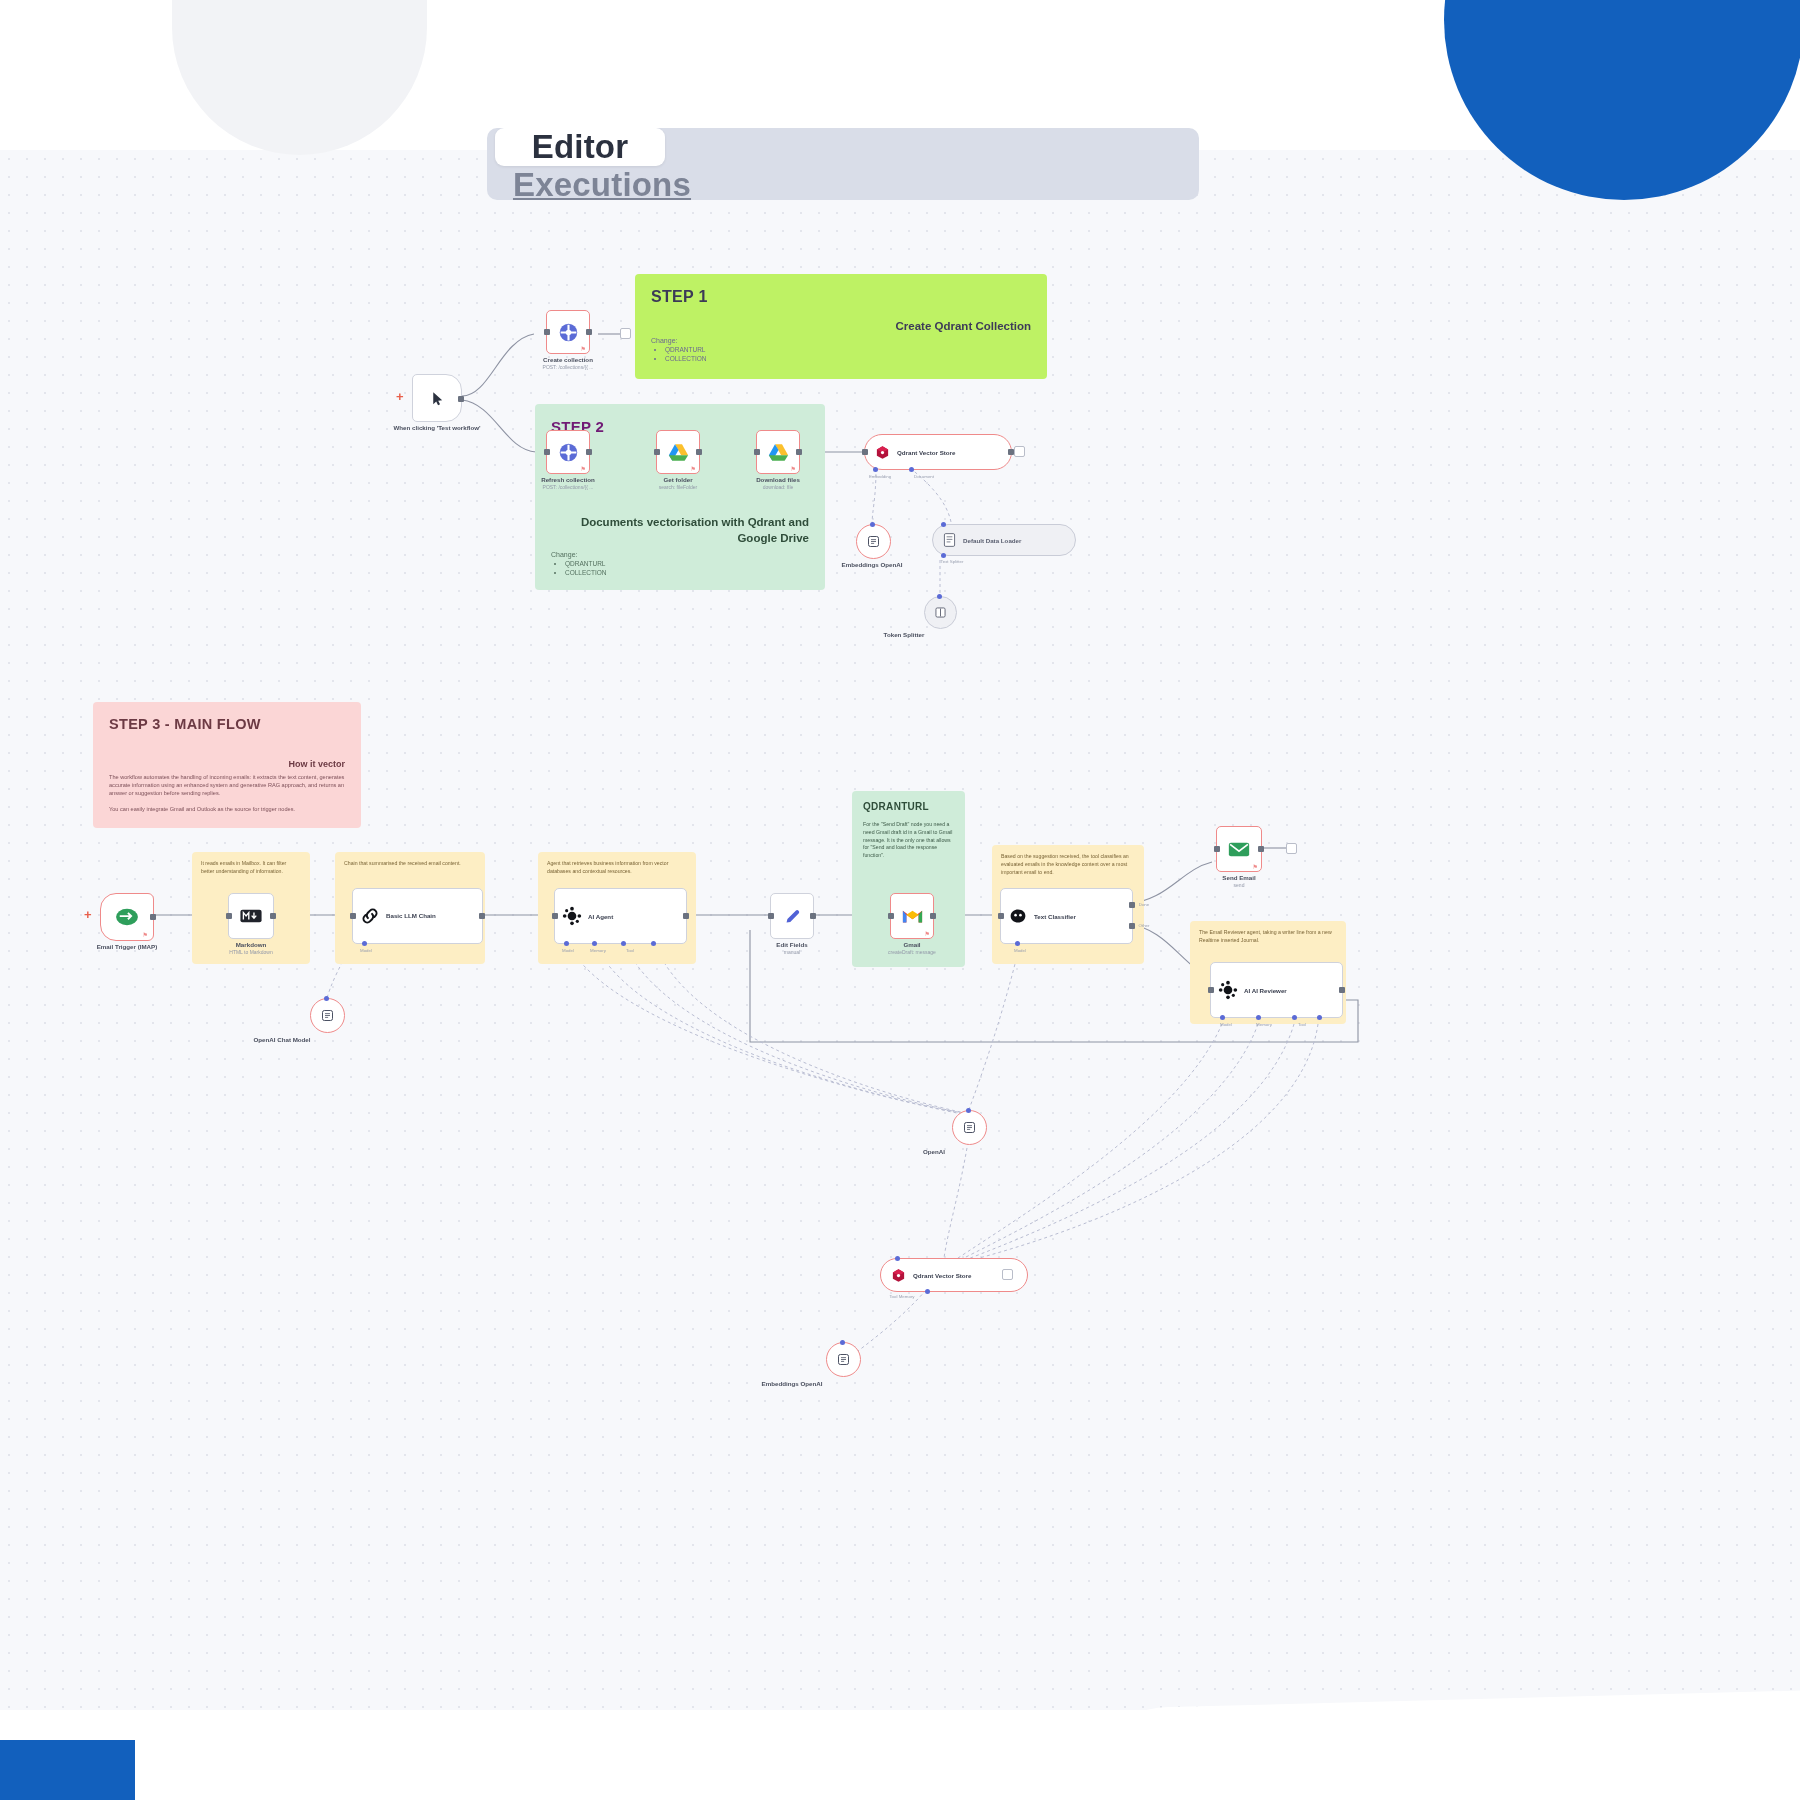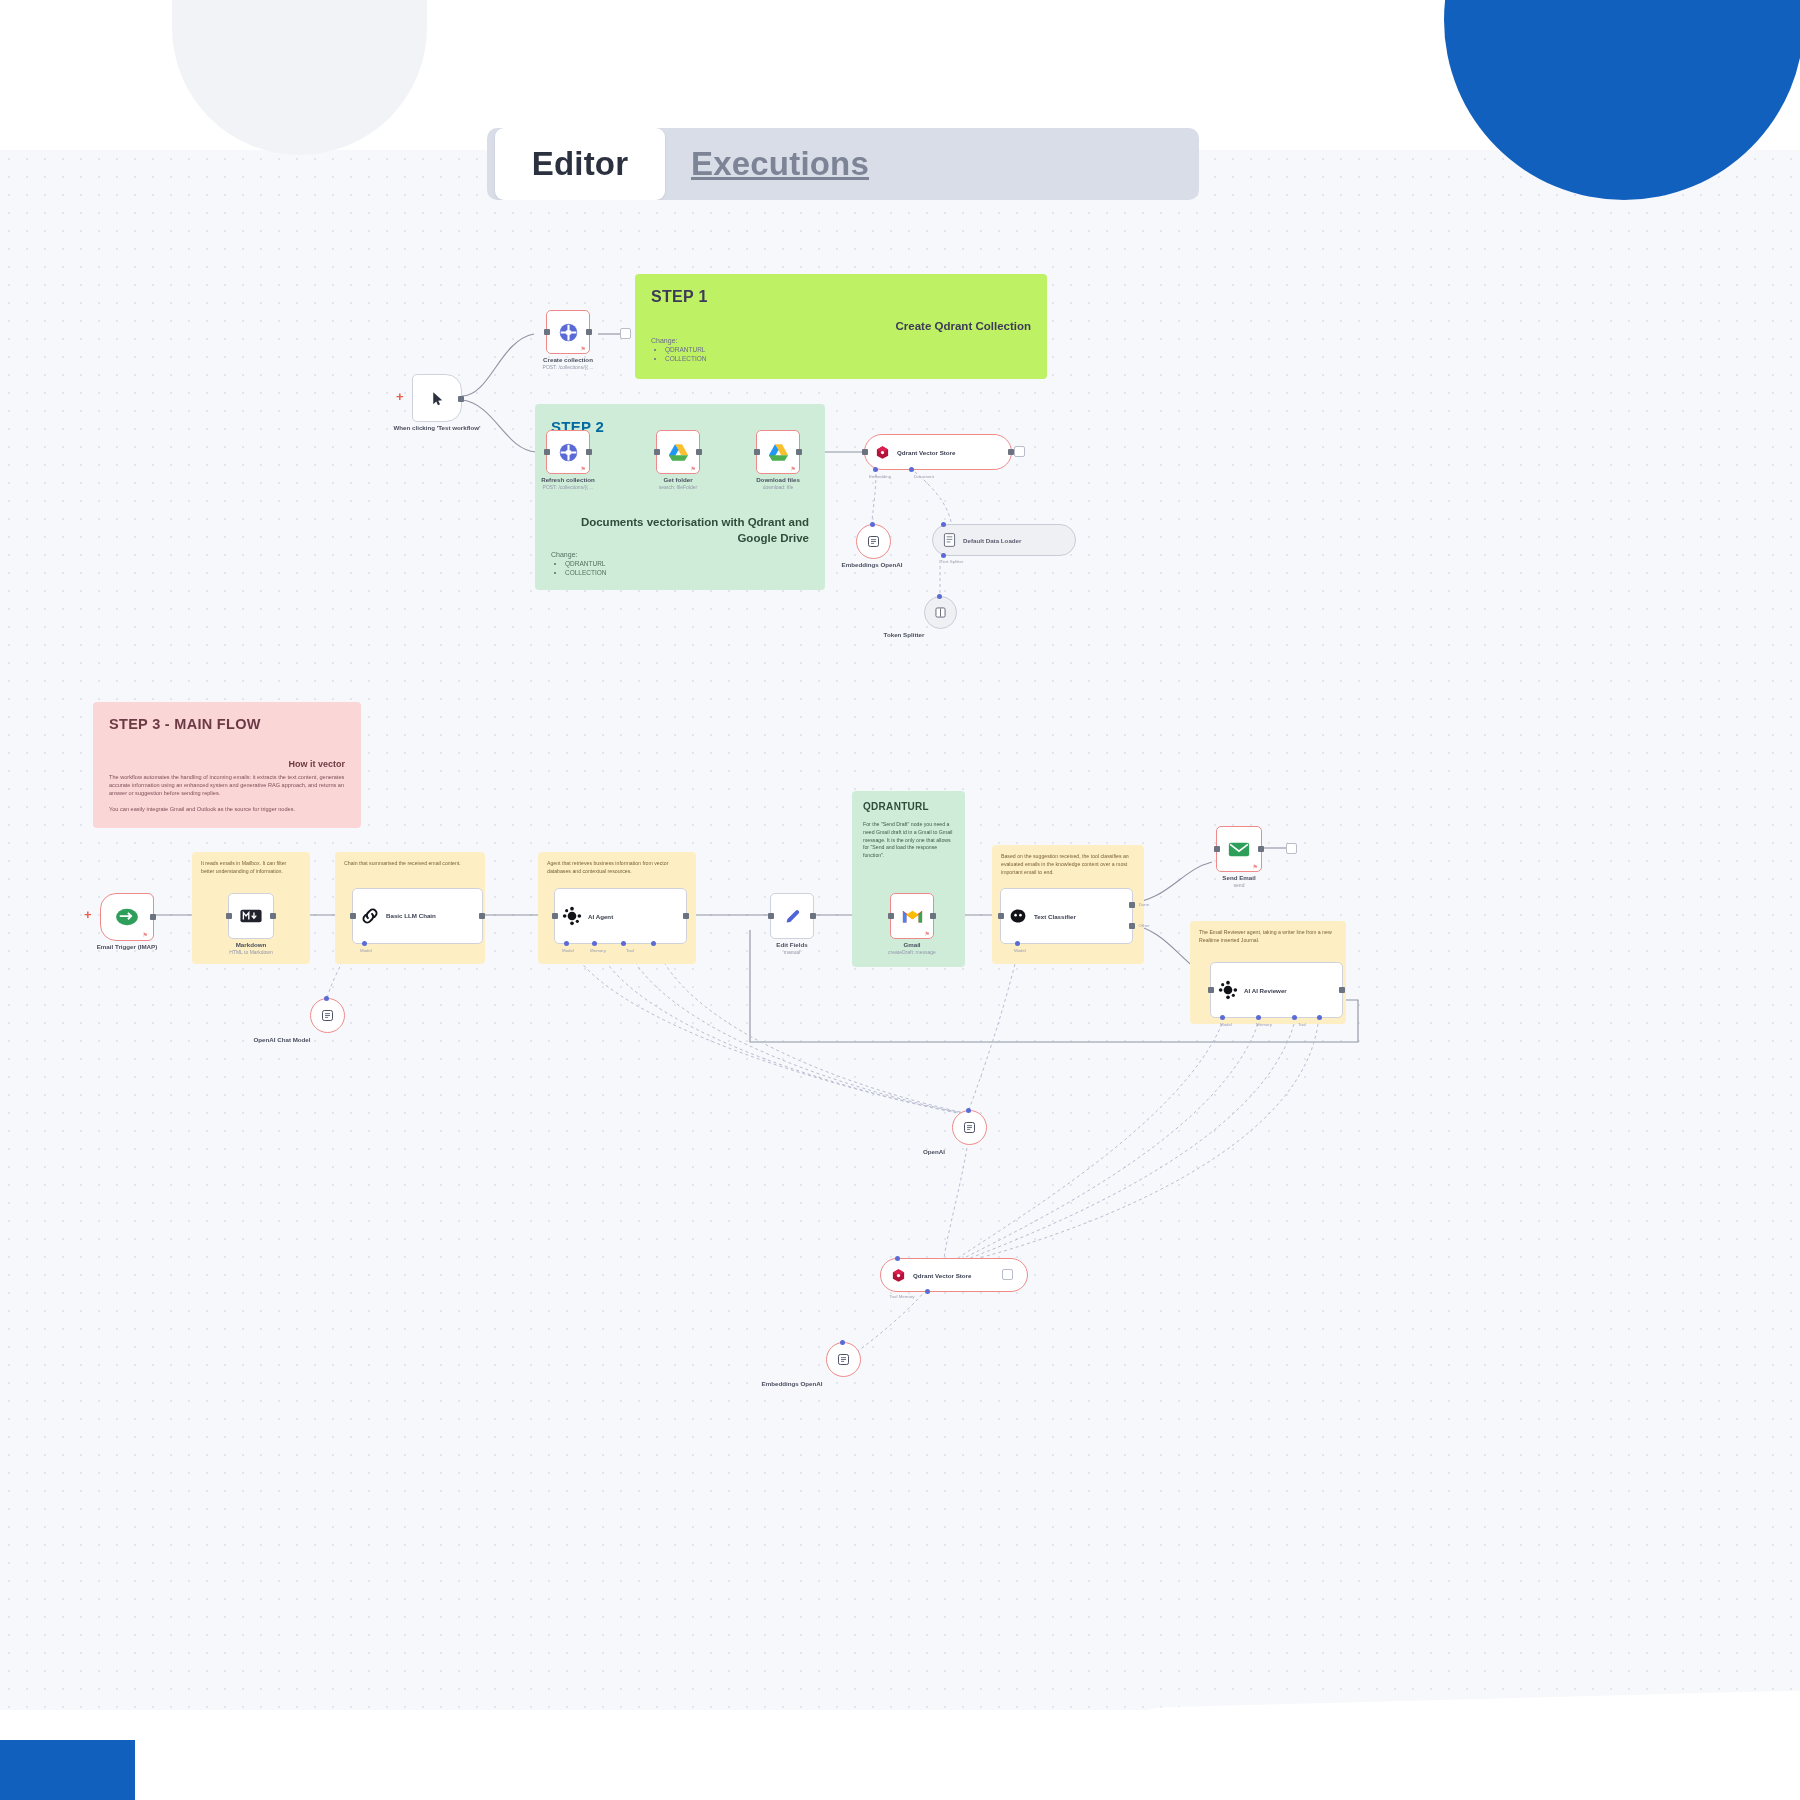--- a/index.html
+++ b/index.html
@@ -32,20 +32,21 @@
     position:absolute;left:1060px;top:1700px;width:760px;height:110px;
     background:#ffffff;border-radius:300px 0 0 0;transform:rotate(-1.5deg);
   }
   #deco-bottom-white{position:absolute;left:0;top:1710px;width:1800px;height:90px;background:#ffffff;}
 
   
   #tabbar{
     position:absolute;left:487px;top:128px;width:712px;height:72px;
     background:#d9dde8;border-radius:10px;display:flex;align-items:flex-start;
     overflow:hidden;
+    flex-direction:column;
   }
   .tab{
     height:72px;display:flex;align-items:center;justify-content:center;
     font-size:33px;font-weight:600;color:#7d8496;letter-spacing:.2px;
   }
   .tab.active{background:#ffffff;color:#2b313f;border-radius:9px;box-shadow:0 1px 3px rgba(0,0,0,.08);}
   #tab-editor{width:170px;margin-left:8px;}
   #tab-executions{width:230px;text-decoration:underline;}
   #tab-evaluations{width:230px;}
 
@@ -60,21 +61,21 @@
   .sticky ul{margin:2px 0 0 14px;padding:0;}
   .sticky li{margin-bottom:2px;}
 
   #sticky-step1{left:635px;top:274px;width:412px;height:105px;background:#bef264;}
   #sticky-step1 .s-title{font-size:16px;color:#3c3a57;}
   #sticky-step1 .s-sub{font-size:11.5px;color:#3d3b58;margin-bottom:5px;}
   #sticky-step1 .s-meta{font-size:7px;color:#6b6990;margin:0 0 2px 0;}
   #sticky-step1 li{font-size:6.5px;color:#6b6990;}
 
   #sticky-step2{left:535px;top:404px;width:290px;height:186px;background:#cfecd9;}
-  #sticky-step2 .s-title{font-size:15px;color:#0369a1;margin-bottom:80px;}
+  #sticky-step2 .s-title{font-size:15px;color:#701a75;margin-bottom:80px;}
   #sticky-step2 .s-sub{font-size:11.5px;color:#2f4d3a;line-height:1.35;margin-bottom:5px;}
   #sticky-step2 .s-meta{font-size:7px;color:#54705f;margin:0 0 2px 0;}
   #sticky-step2 li{font-size:6.5px;color:#54705f;}
 
   #sticky-step3{left:93px;top:702px;width:268px;height:126px;background:#fbd6d6;}
   #sticky-step3 .s-title{font-size:14.5px;color:#6c3a44;margin-bottom:27px;}
   #sticky-step3 .s-sub{font-size:9px;color:#6c3a44;margin-bottom:4px;}
   #sticky-step3 p{font-size:5.6px;color:#7d5059;line-height:1.45;}
 
   #sticky-important{left:852px;top:791px;width:113px;height:176px;background:#cfecd9;padding:10px 11px;}

